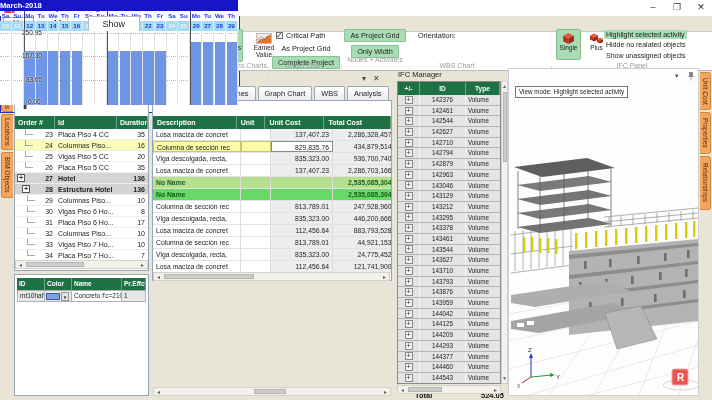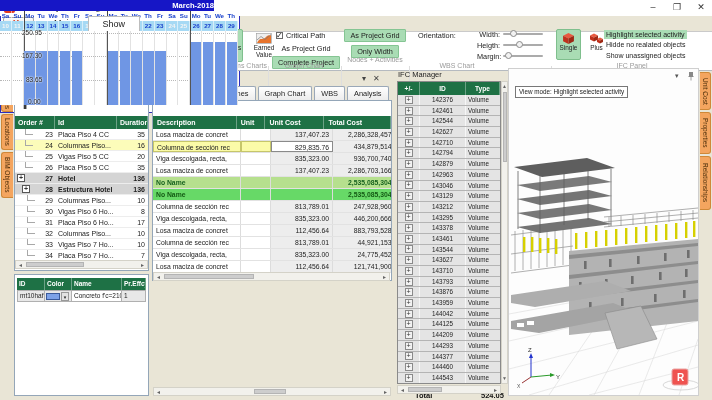--- a/index.html
+++ b/index.html
@@ -85,21 +85,21 @@
   .c-desc{width:88px;background:#fff;padding-left:3px;overflow:hidden;white-space:nowrap;border-right:1px solid #dcdcdc;flex:0 0 auto;}
   .c-unit{width:30px;background:#fff;border-right:1px solid #dcdcdc;position:relative;flex:0 0 auto;}
   .c-ucost{width:62px;background:#ededed;text-align:right;padding-right:3px;border-right:1px solid #dcdcdc;flex:0 0 auto;}
   .c-tcost{width:70px;background:#ededed;text-align:right;padding-right:2px;flex:0 0 auto;}
   .crow.editing .c-desc,.crow.editing .c-unit{background:#fbfba8;border:1px solid #c6c66a;border-right:1px solid #c6c66a;}
   .crow.editing .c-ucost{background:#fff;border:1px solid #8a8a8a;}
   .crow.group1 div{background:#b6e08e;color:#17611f;font-weight:bold;}
   .crow.group2 div{background:#67d967;color:#145a14;font-weight:bold;}
   
   #cal-panel{left:152px;top:283px;width:240px;height:113px;background:#fff;border:1px solid #2d2dbb;overflow:hidden;}
-  #cal-title{position:absolute;left:0;top:0;width:214px;height:11px;background:#1616c6;color:#fff;font-size:7.6px;font-weight:bold;text-align:right;line-height:11px;}
+  #cal-title{position:absolute;left:0;top:0;width:238px;height:11px;background:#1616c6;color:#fff;font-size:7.6px;font-weight:bold;text-align:left;line-height:11px;}
   #cal-days,#cal-dates{position:absolute;left:0;width:238px;height:10px;display:flex;}
   #cal-days{top:11px;}
   #cal-dates{top:21px;background:#a6d9f4;}
   .ccell{width:11.9px;flex:0 0 auto;text-align:center;font-size:6.2px;font-weight:bold;color:#1840cc;line-height:10px;border-right:1px solid rgba(255,255,255,.55);}
   .ccell.weekend-date{color:#f4f4f4;}
   .ccell.wsep{border-left:1px solid #444;}
   #cal-plot{position:absolute;left:0;top:31px;width:238px;height:74px;background:#fff;}
   .pcol{position:absolute;top:0;height:74px;width:11.9px;border-right:1px solid #e2e2e2;}
   .pcol.wsep{border-left:1px solid #555;}
   .gline{position:absolute;left:0;width:238px;height:0;border-top:1px dotted #b8b8b8;}
@@ -239,40 +239,20 @@
     </div>
   <div class="grp-label" style="left:269px;top:62px;width:70px;">Graph Chart</div>
 
   <div id="nodes-btns">
       <div class="pill active">As Project Grid</div>
       <div class="pill active">Only Width</div>
     </div>
   <div class="grp-label" style="left:341px;top:56px;width:68px;">Nodes + Activities</div>
 
   <div id="wbs-orient">Orientation:</div>
-  <div id="wbs-sliders">
-      <div class="srow">
-        <div class="slab">Width:</div>
-        <div class="strack">
-          <div class="sthumb" style="left: 18%;"></div>
-        </div>
-      </div>
-      <div class="srow">
-        <div class="slab">Heigth:</div>
-        <div class="strack">
-          <div class="sthumb" style="left: 33%;"></div>
-        </div>
-      </div>
-      <div class="srow">
-        <div class="slab">Margin:</div>
-        <div class="strack">
-          <div class="sthumb" style="left: 4%;"></div>
-        </div>
-      </div>
-    </div>
   <div class="grp-label" style="left:409px;top:62px;width:96px;">WBS Chart</div>
 
   <div id="ifc-btns">
       <div class="bigbtn active">
         <div class="bicon">
           <svg width="13" height="13" viewBox="0 0 12 12">
             <polygon points="6,1 11,3.5 6,6 1,3.5" fill="#e85a40"></polygon>
             <polygon points="1,3.5 6,6 6,11 1,8.5" fill="#c0301c"></polygon>
             <polygon points="11,3.5 6,6 6,11 11,8.5" fill="#9e2814"></polygon>
           </svg>

